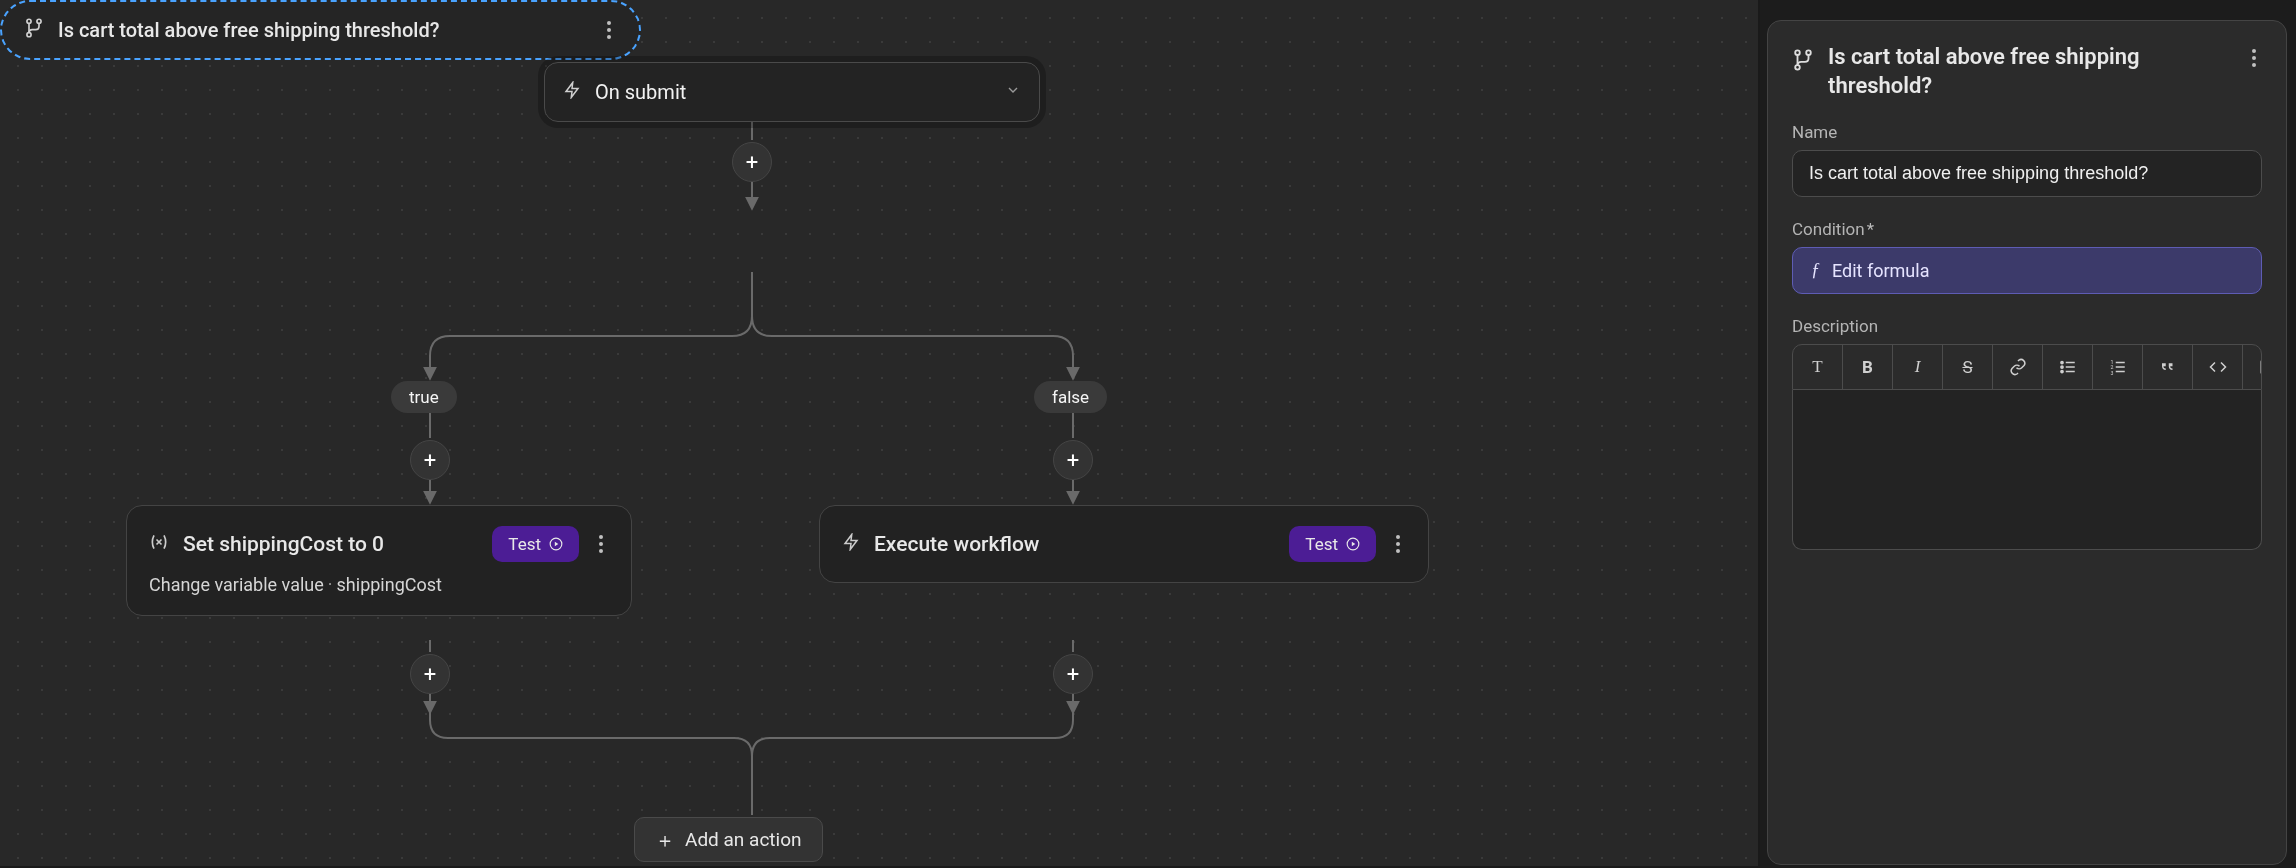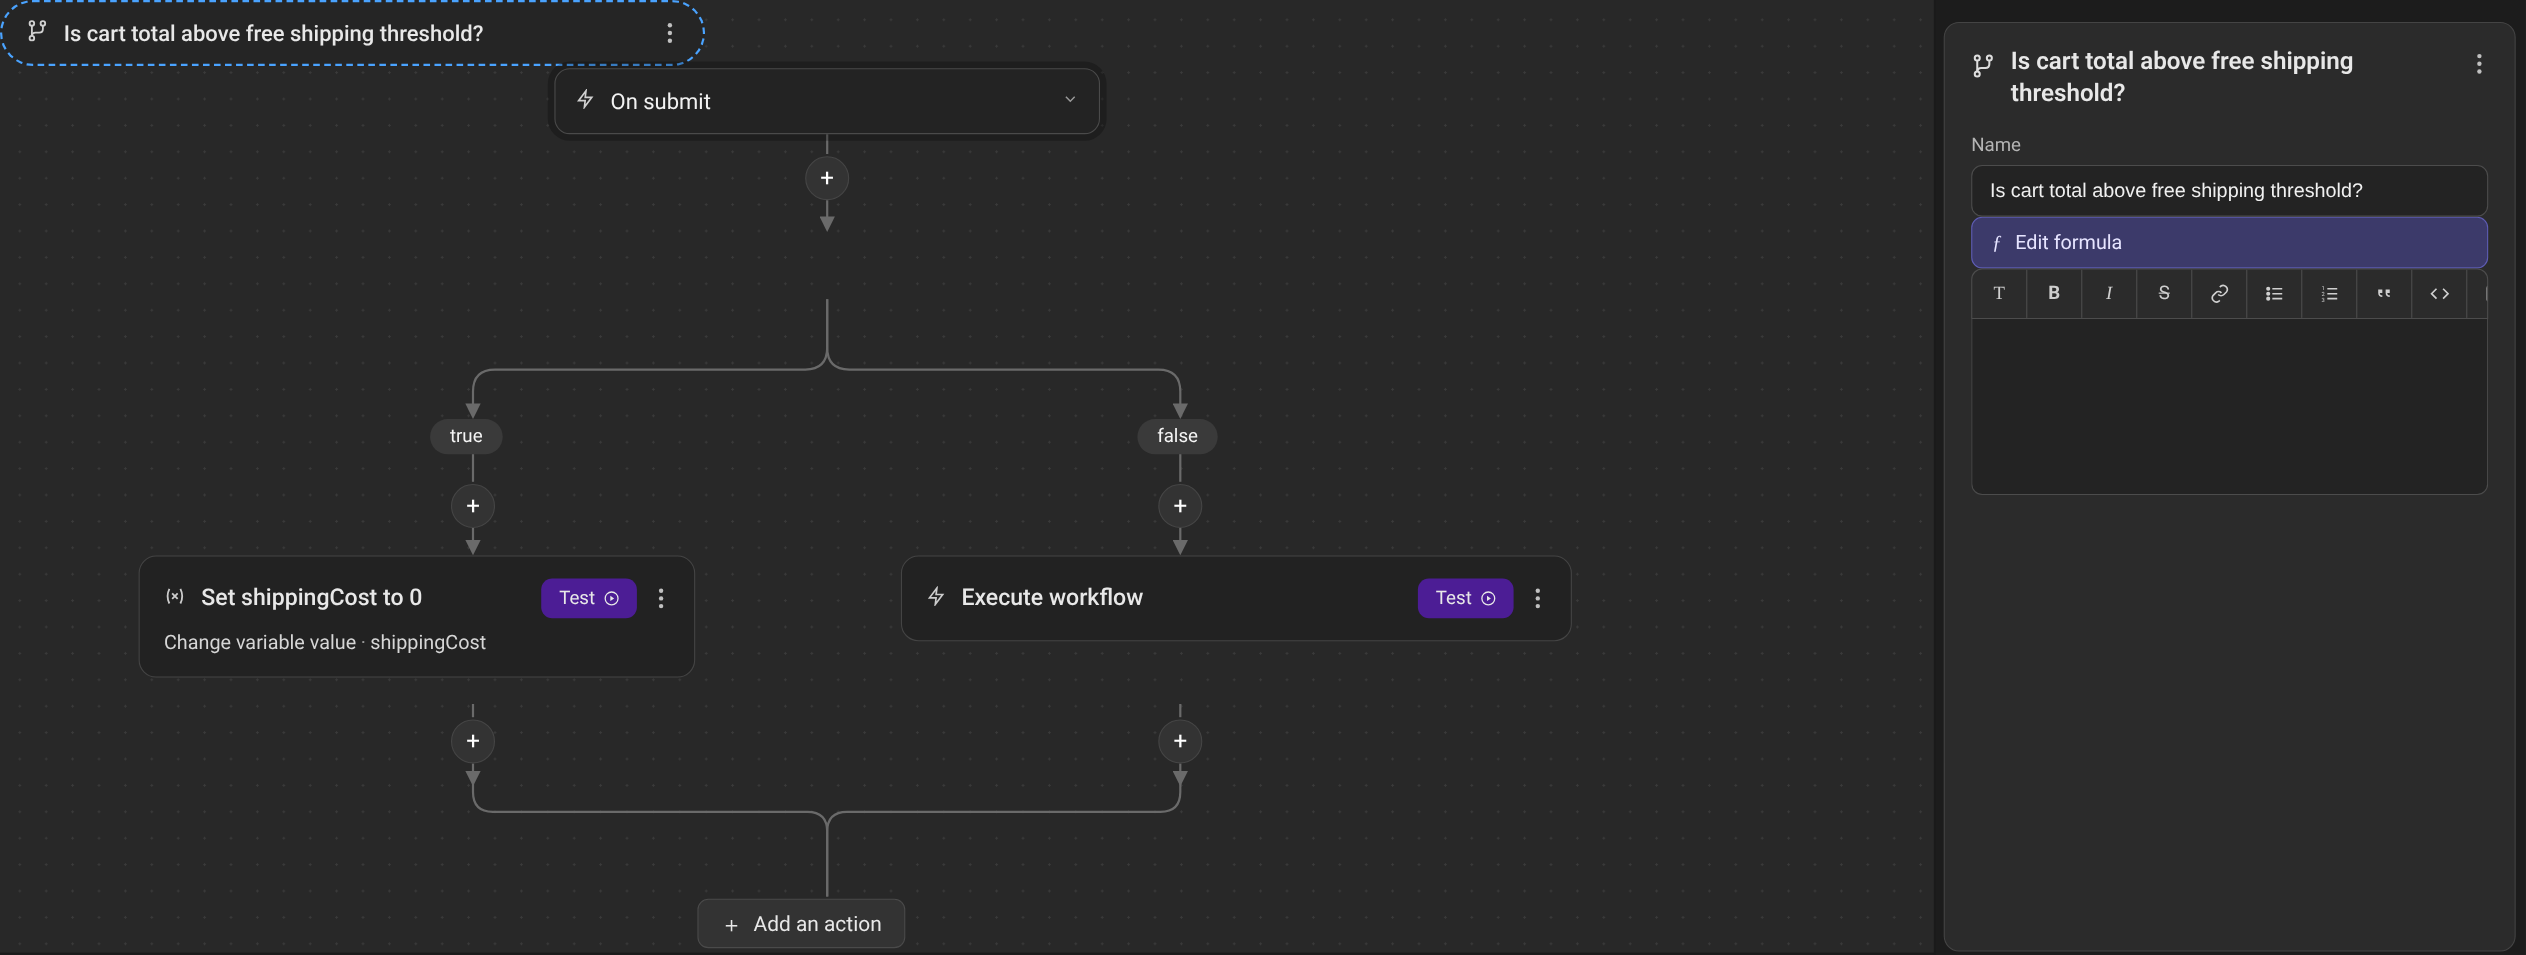--- a/index.html
+++ b/index.html
@@ -28,20 +28,21 @@
     border: 2px solid #1a1a1a;
     border-top: none;
     border-left: none;
   }
   .node {
     position: absolute;
     background: #232323;
     border: 1px solid #4a4a4a;
     border-radius: 12px;
     color: #f2f2f2;
+    margin-left: 40px;
   }
   .trigger {
     left: 504px; top: 62px; width: 496px; height: 60px;
     display: flex; align-items: center; padding: 0 18px;
     border-radius: 14px;
     box-shadow: 0 0 0 6px rgba(0,0,0,0.25);
     cursor: pointer;
   }
   .trigger .lightning { margin-right: 14px; color: #d0d0d0; }
   .trigger .chev { margin-left: auto; color: #9a9a9a; }
@@ -287,25 +288,29 @@
       <span class="dots">
           <span></span>
           <span></span>
           <span></span>
         </span>
     </div>
 
     <div class="lbl">Name</div>
     <input class="textinput" type="text" value="Is cart total above free shipping threshold?" style="">
 
+    <div class="lbl">
+      <span>Condition</span><span class="ast">*</span>
+    </div>
     <div class="editformula">
       <span style="font-style:italic;font-family:serif;font-size:18px">ƒ</span>
       <span>Edit formula</span>
     </div>
 
+    <div class="lbl">Description</div>
     <div class="toolbar">
       <div class="tbtn" style="font-family:serif">T</div>
       <div class="tbtn" style="font-weight:700">B</div>
       <div class="tbtn" style="font-style:italic;font-family:serif">I</div>
       <div class="tbtn" style="text-decoration:line-through">S</div>
       <div class="tbtn">
         <svg width="18" height="18" viewBox="0 0 24 24" fill="none" stroke="currentColor" stroke-width="2">
             <path d="M10 13a5 5 0 0 0 7 0l3-3a5 5 0 0 0-7-7l-1 1"></path>
             <path d="M14 11a5 5 0 0 0-7 0l-3 3a5 5 0 0 0 7 7l1-1"></path>
           </svg>

